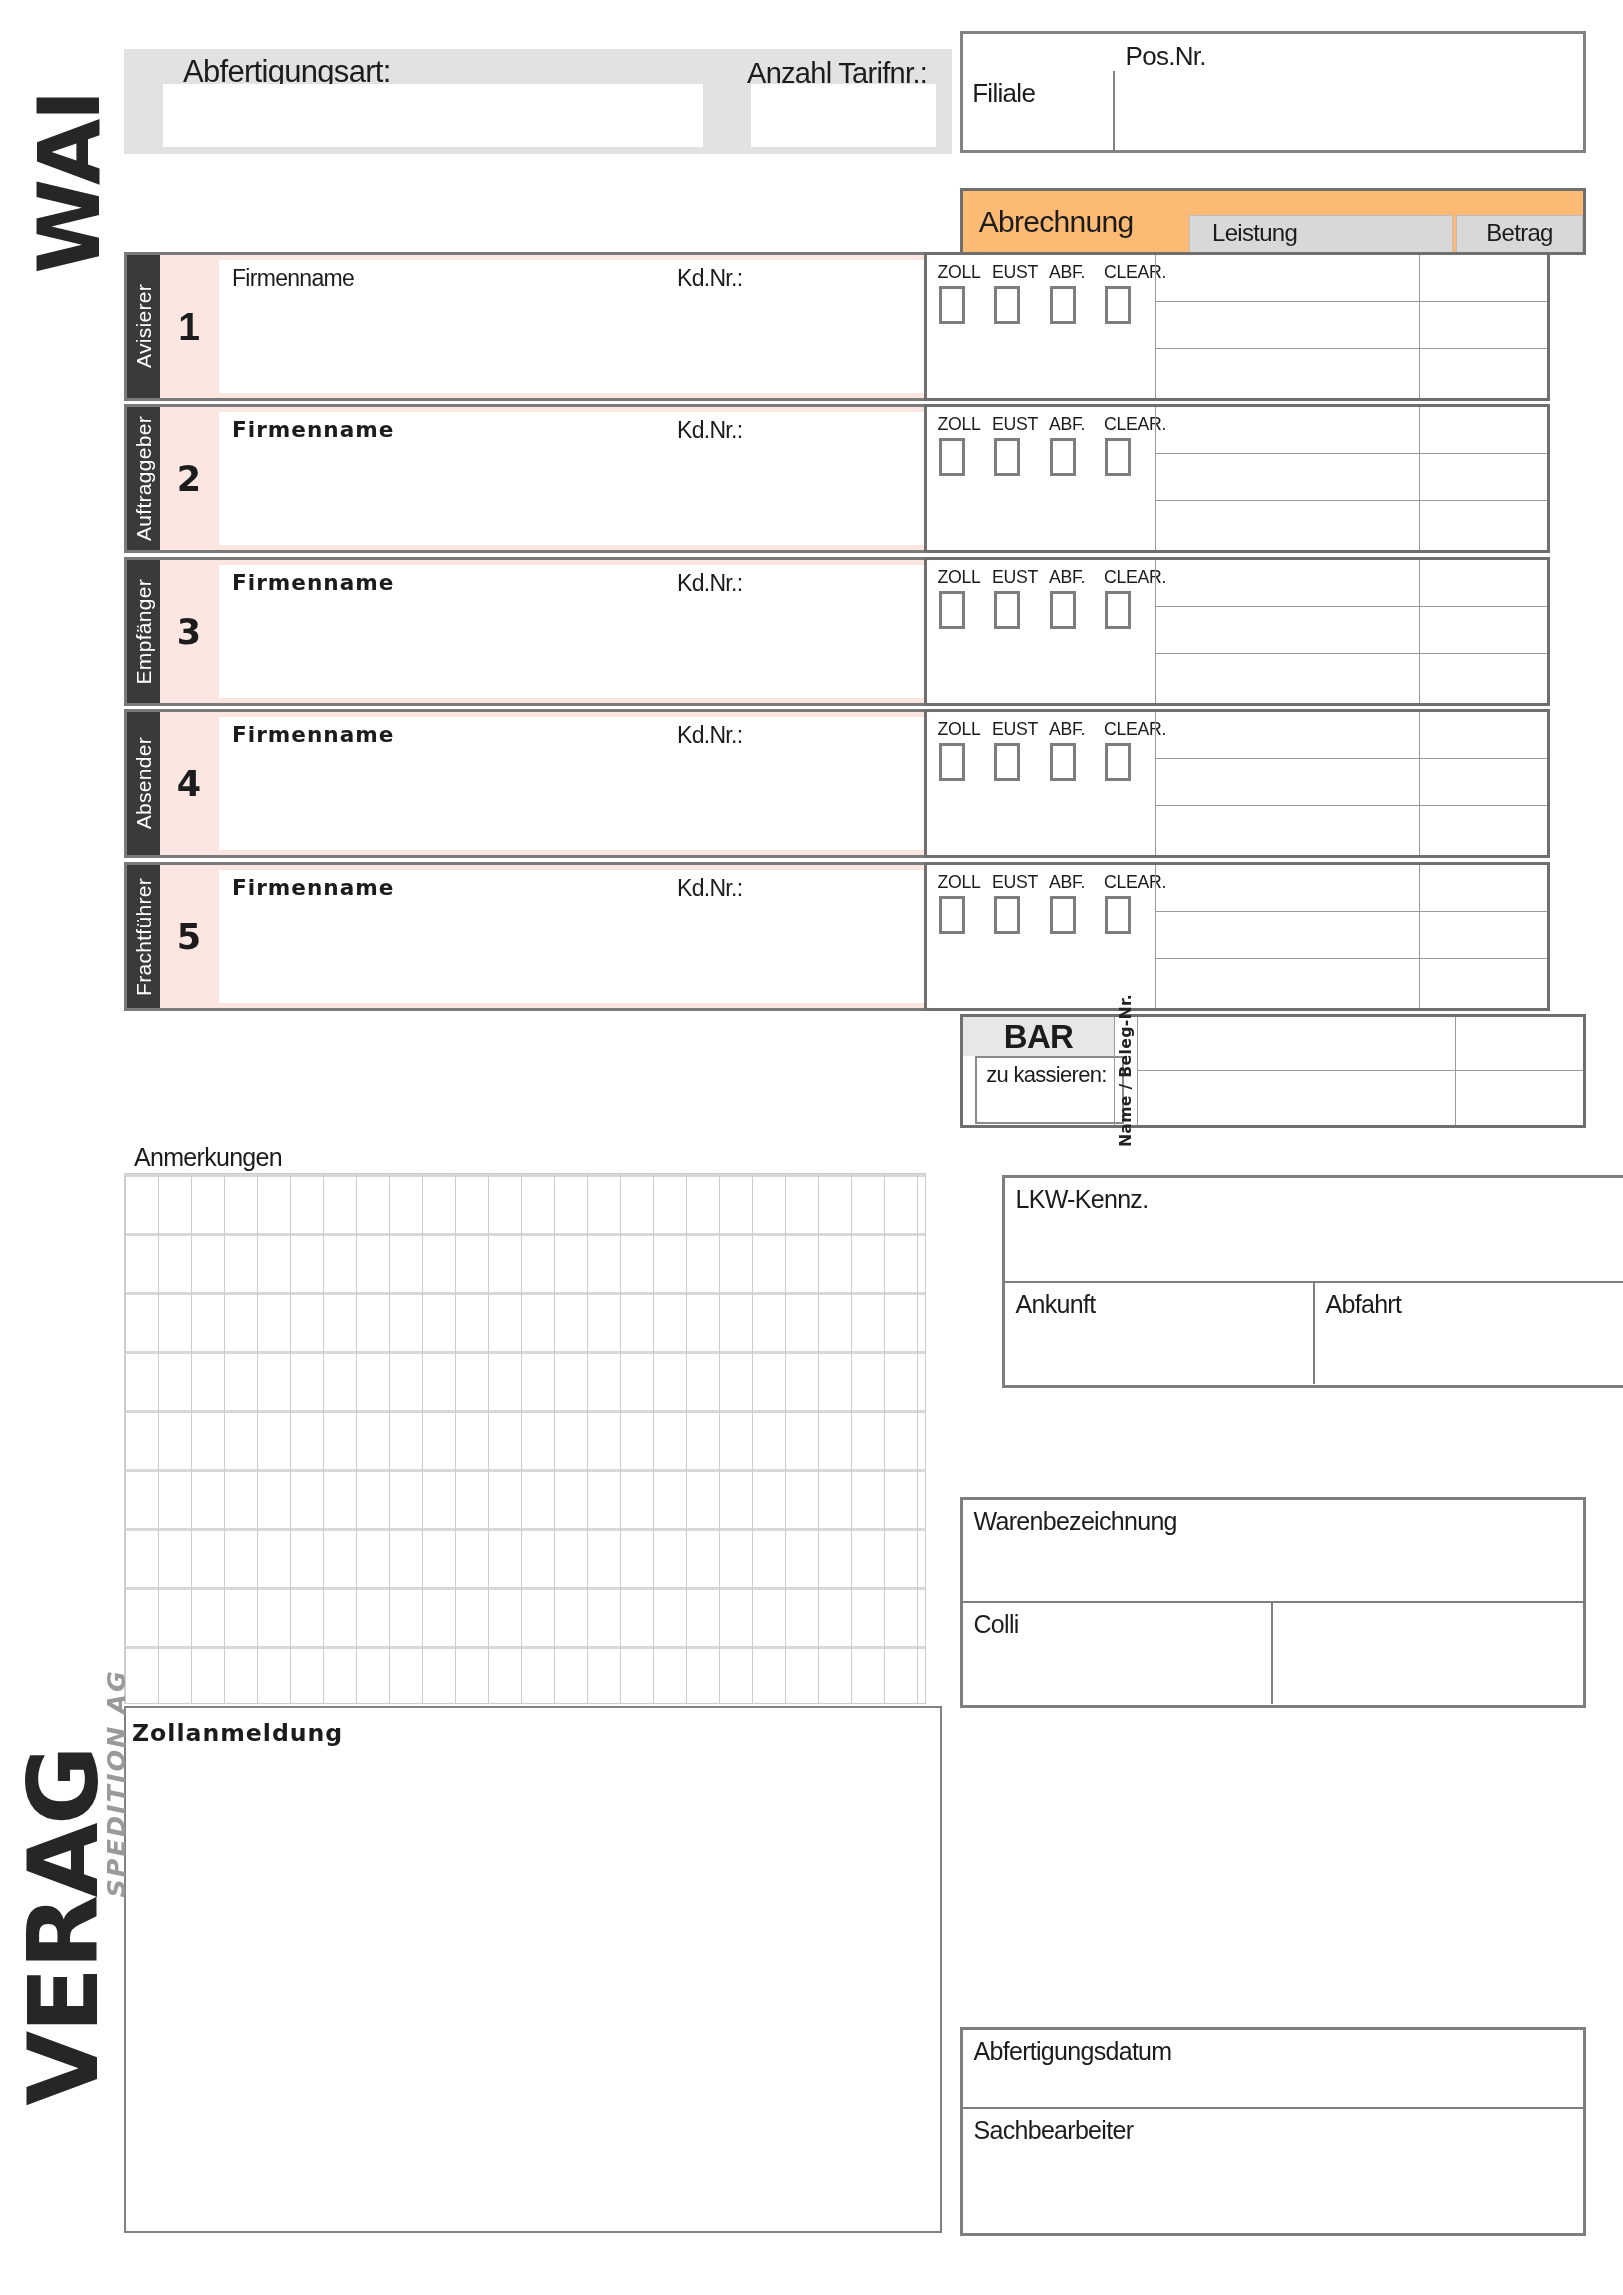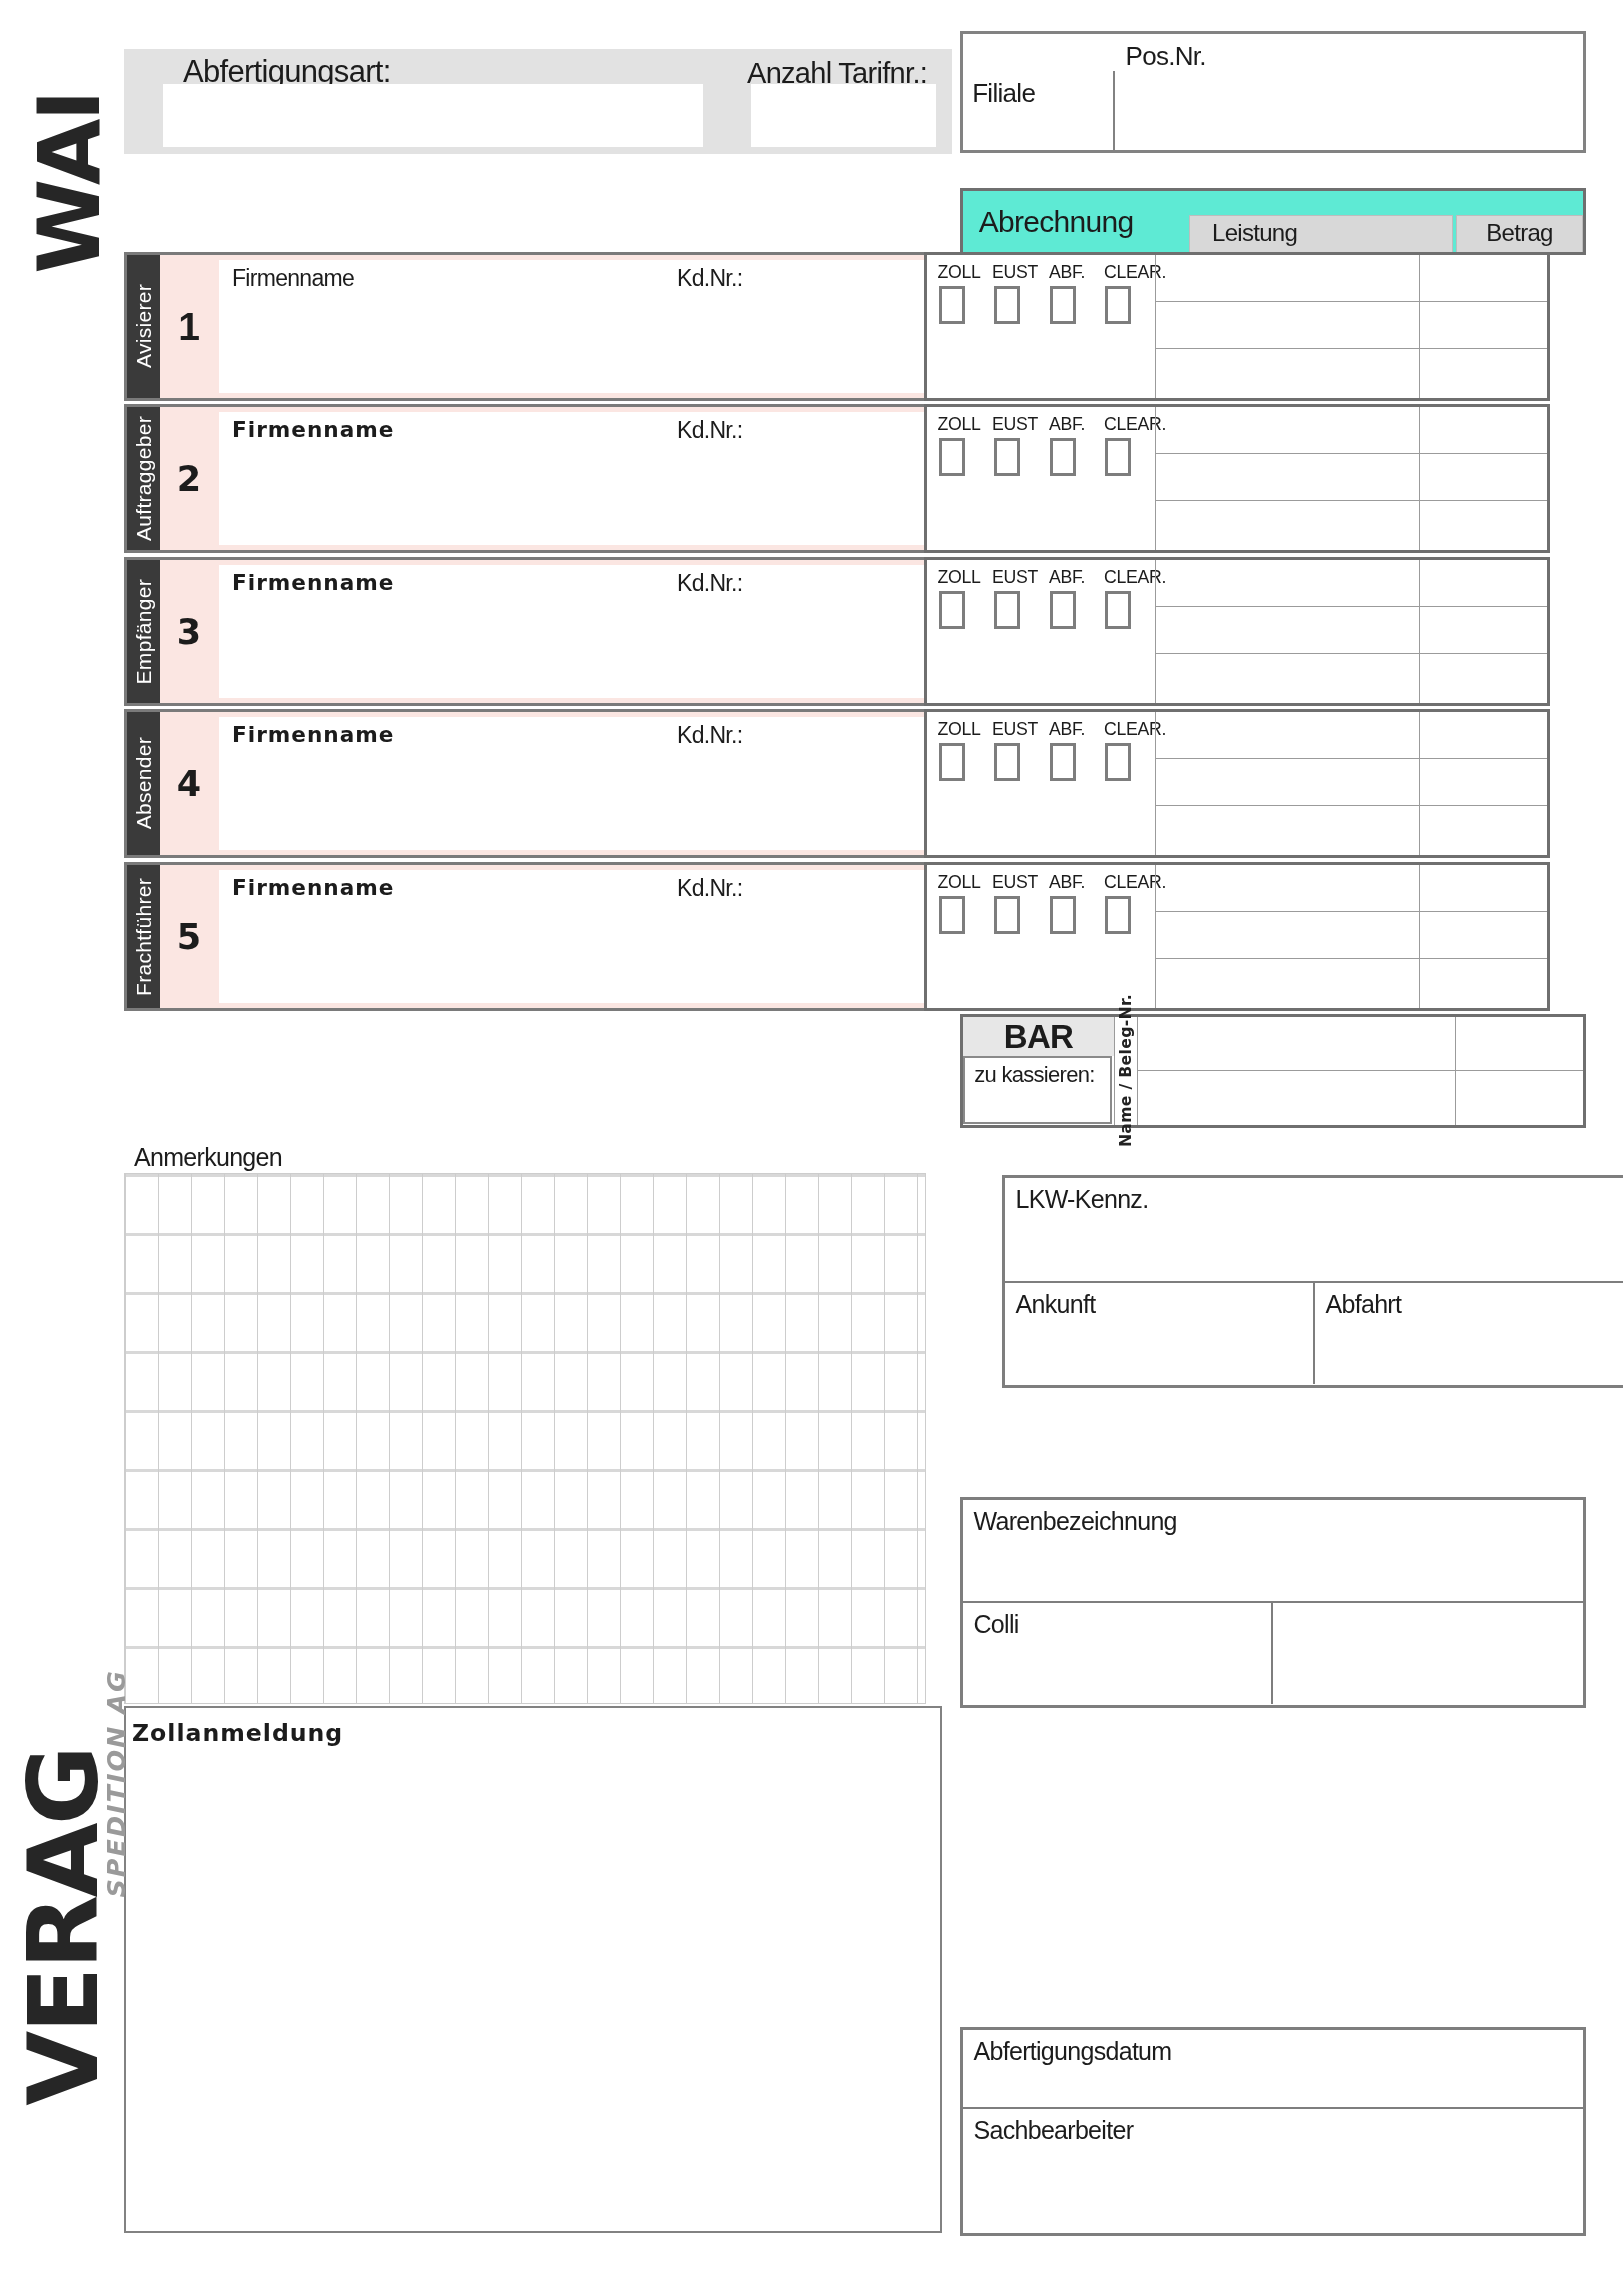--- a/index.html
+++ b/index.html
@@ -29,21 +29,21 @@
   .hdr-block .abf-input { left:39px; top:35px; width:540px; height:63px; background:#fff; }
   .hdr-block .anz-label { left:623px; top:7.9px; font-size:29px; }
   .hdr-block .anz-input { left:627px; top:35px; width:185px; height:63px; background:#fff; }
 
   
   .fil-box { left:960px; top:31px; width:626px; height:122px; border:3.3px solid #828282; background:#fff; display:flex; }
   .fil-cell { width:152px; border-right:2.6px solid #828282; padding:6.5px 9.2px; font-size:26px;margin-top:37px; }
   .pos-cell { flex:1; padding:6.5px 10.5px; font-size:26px; }
 
   
-  .abr-hdr { left:960px; top:188px; width:626px; height:67px; border:3.3px solid #6f6f6f; background:#5eead4; }
+  .abr-hdr { left:960px; top:188px; width:626px; height:67px; border:3.3px solid #6f6f6f; background:#fdba74; }
   .abr-title { left:15.7px; top:14.4px; font-size:30px; }
   .lei-cell { left:226px; bottom:0; width:264px; height:37px; background:#d8d8d8;
               border:1.3px solid #bdbdbd; border-bottom:none; font-size:24px; line-height:34px; padding-left:22px; }
   .bet-cell { left:493px; right:0; bottom:0; height:37px; background:#d8d8d8;
               border:1.3px solid #bdbdbd; border-bottom:none; font-size:24px; line-height:34px; text-align:center; }
 
   
   .party-row { left:124px; width:832px; height:149px; background:#fbe6e2; border:3.3px solid #7a7a7a; }
   .party-bar { position:absolute; left:0; top:0; bottom:0; width:33px; background:#3a3a3a;
                display:flex; align-items:center; justify-content:center; }
@@ -64,21 +64,21 @@
   .vline { position:absolute; top:0; bottom:0; width:1.3px; background:#9b9b9b; }
   .hline { position:absolute; left:228px; right:0; height:1.3px; background:#9b9b9b; }
   .lei-col { position:absolute; left:229px; top:0; bottom:0; width:263px; }
   .bet-col { position:absolute; left:493px; top:0; bottom:0; right:0; }
 
   
   .bar-sec { left:960px; top:1014px; width:626px; height:114px; border:3.3px solid #6f6f6f; background:#fff; }
   .bar-box { position:absolute; left:0; top:0; width:151px; height:39px; background:#e7e7e7;
              display:flex; align-items:center; justify-content:center;
              font-weight:bold; font-size:33px; letter-spacing:-0.7px; }
-  .kass-box { position:absolute; left:0; top:39px; width:149px; height:68px; border:2.6px solid #8a8a8a;
+  .kass-box { position:absolute; left:12px; top:39px; width:149px; height:68px; border:2.6px solid #8a8a8a;
               background:#fff; padding:3.9px 9.2px; font-size:22px; }
   .name-strip { position:absolute; left:151px; top:0; bottom:0; width:23.6px;
                 border-left:1.3px solid #9b9b9b; border-right:1.3px solid #9b9b9b;
                 display:flex; align-items:center; justify-content:center; }
   .name-strip span { font-family:"DejaVu Sans",sans-serif; font-weight:bold; font-size:15.7px;
                      letter-spacing:0.3px; color:#222; }
 
   
   .anm-label { left:134px; top:1143px; font-size:25px; }
   .anm-grid { left:124px; top:1173px; width:802px; height:531px;

